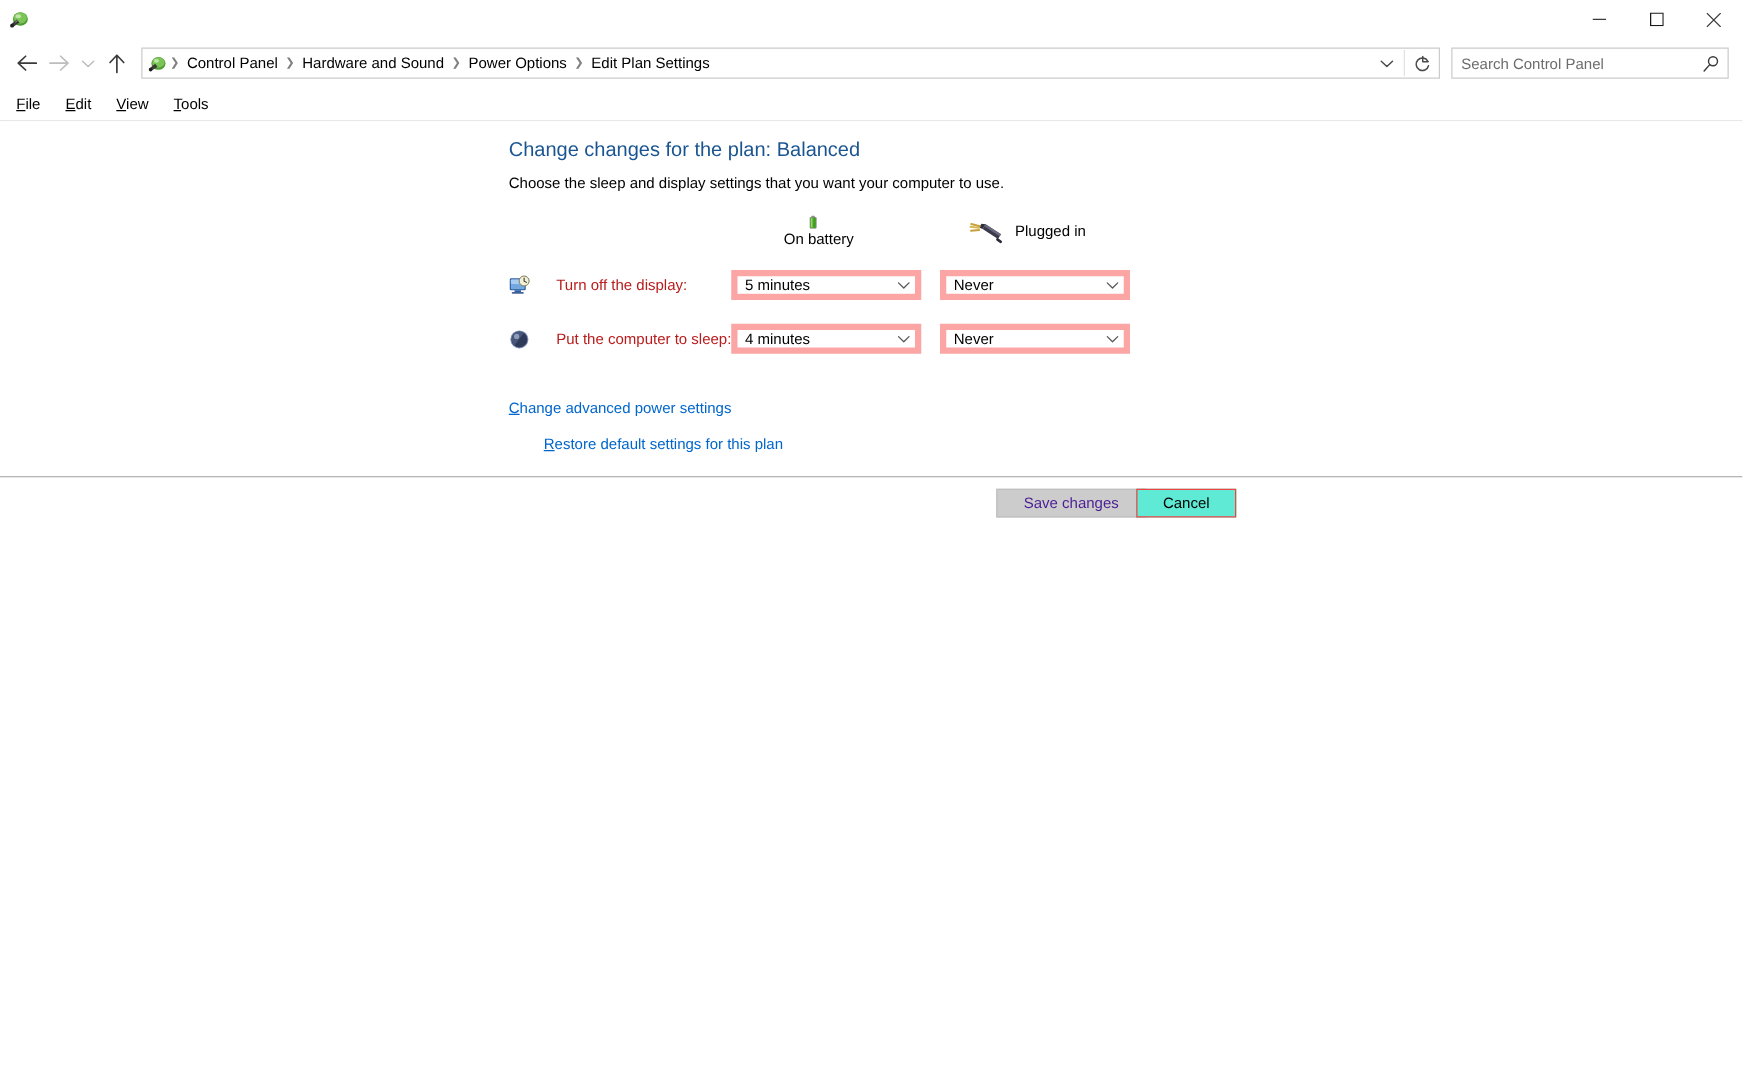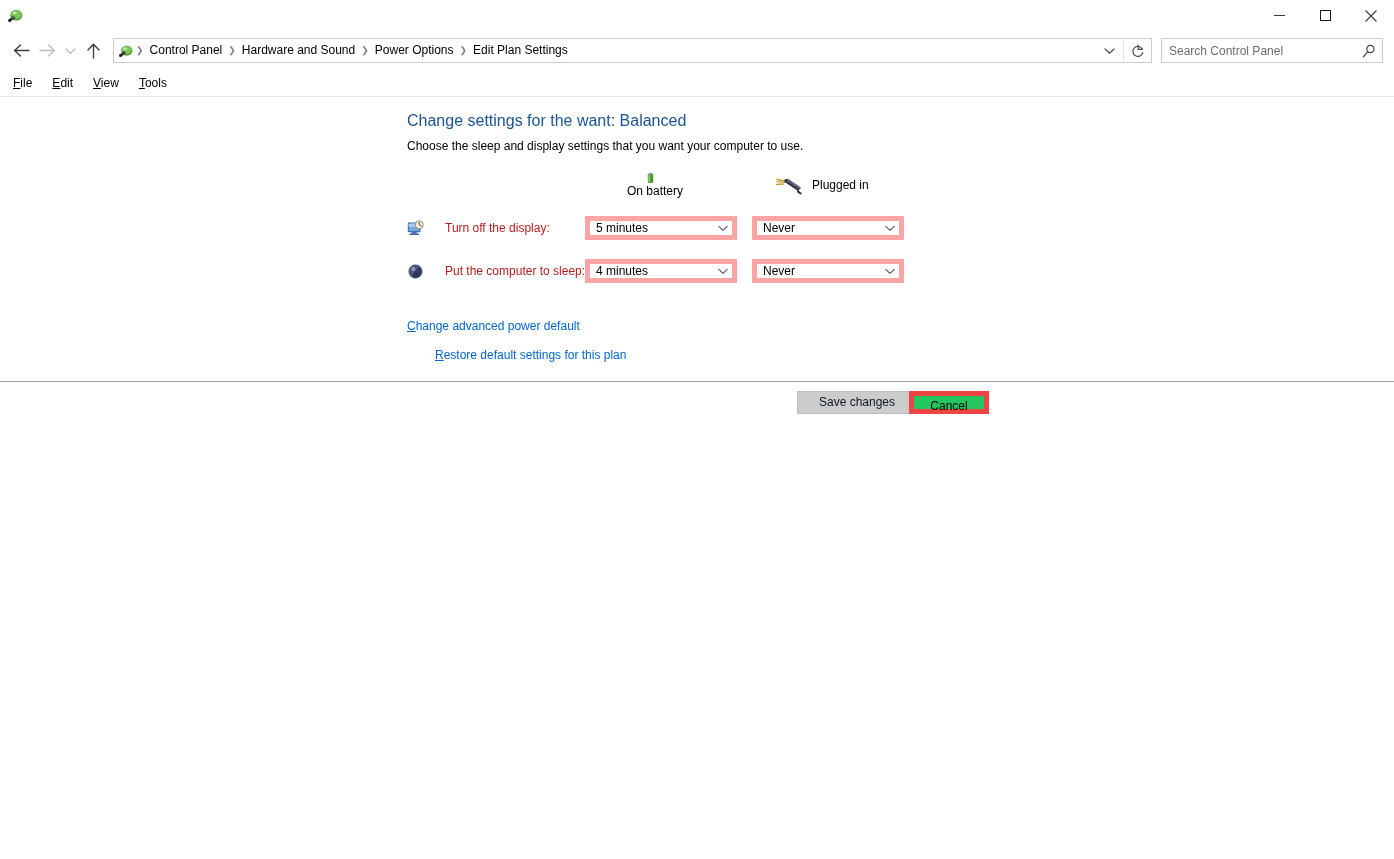--- a/index.html
+++ b/index.html
@@ -336,28 +336,28 @@
     text-align: center;
     line-height: 21px;
     white-space: nowrap;
   }
   .btn.save {
     left: 797px;
     top: 9px;
     width: 120px;
     background: #cccccc;
     border: 1px solid #bfbfbf;
-    color: #0f172a;
+    color: #4c1d95;
   }
   .btn.cancel {
     left: 909px;
     top: 9px;
     width: 80px;
-    background: #22c55e;
-    border: 5px solid #ef4444;
+    background: #5eead4;
+    border: 1px solid #ef4444;
     color: #000000;
   }
 </style>
 </head>
 <body>
 
 <div class="titlebar">
   <svg class="titlebar-icon" viewBox="0 0 17 17">
     <ellipse cx="9.3" cy="8.2" rx="6" ry="5.4" fill="#4f9b32"></ellipse>
     <ellipse cx="9.3" cy="7.4" rx="5.2" ry="4.4" fill="#7bc456"></ellipse>
@@ -453,21 +453,21 @@
   <div class="menuitem"><u>F</u><span>ile</span></div>
   <div class="menuitem"><u>E</u><span>dit</span></div>
   <div class="menuitem"><u>V</u><span>iew</span></div>
   <div class="menuitem"><u>T</u><span>ools</span></div>
 </div>
 <div class="menubar-rule"></div>
 
 <div class="leftedge"></div>
 <div class="content">
 
-  <div class="page-title">Change settings for the want: Balanced</div>
+  <div class="page-title">Change changes for the plan: Balanced</div>
   <div class="page-subtitle">Choose the sleep and display settings that you want your computer to use.</div>
 
   <div class="col-headers">
     <div class="colhdr battery">
       <svg width="17" height="24" viewBox="0 0 17 24">
         <rect x="5.6" y="1.3" width="5.6" height="2.4" rx="0.6" fill="#8f8f8f"></rect>
         <rect x="3.1" y="3.4" width="10.8" height="18.2" rx="1.6" fill="#6f6f6f"></rect>
         <rect x="3.9" y="4.2" width="9.2" height="16.6" rx="1.2" fill="#4ea52a"></rect>
         <rect x="4.6" y="4.9" width="3.0" height="15.2" rx="1.0" fill="#8ed46a"></rect>
         <rect x="9.3" y="4.9" width="2.3" height="15.2" rx="0.9" fill="#3d8a1f" opacity="0.5"></rect>
@@ -537,21 +537,21 @@
     <div class="combo c2">
       <span class="combo-value">Never</span>
       <span class="combo-arrow">
         <svg width="10" height="7" viewBox="0 0 10 7">
           <path d="M0.8 1.3 L5 5.4 L9.2 1.3" stroke="#5a5a5a" stroke-width="1.1" fill="none" stroke-linecap="round" stroke-linejoin="round"></path>
         </svg>
       </span>
     </div>
   </div>
 
-  <a class="plink l1"><span class="ak">C</span><span>hange advanced power default</span></a>
+  <a class="plink l1"><span class="ak">C</span><span>hange advanced power settings</span></a>
   <a class="plink l2"><span class="ak">R</span><span>estore default settings for this plan</span></a>
 
 </div>
 
 <div class="footer-rule"></div>
 <div class="footer">
   <div class="btn save">Save changes</div>
   <div class="btn cancel">Cancel</div>
 </div>
 

